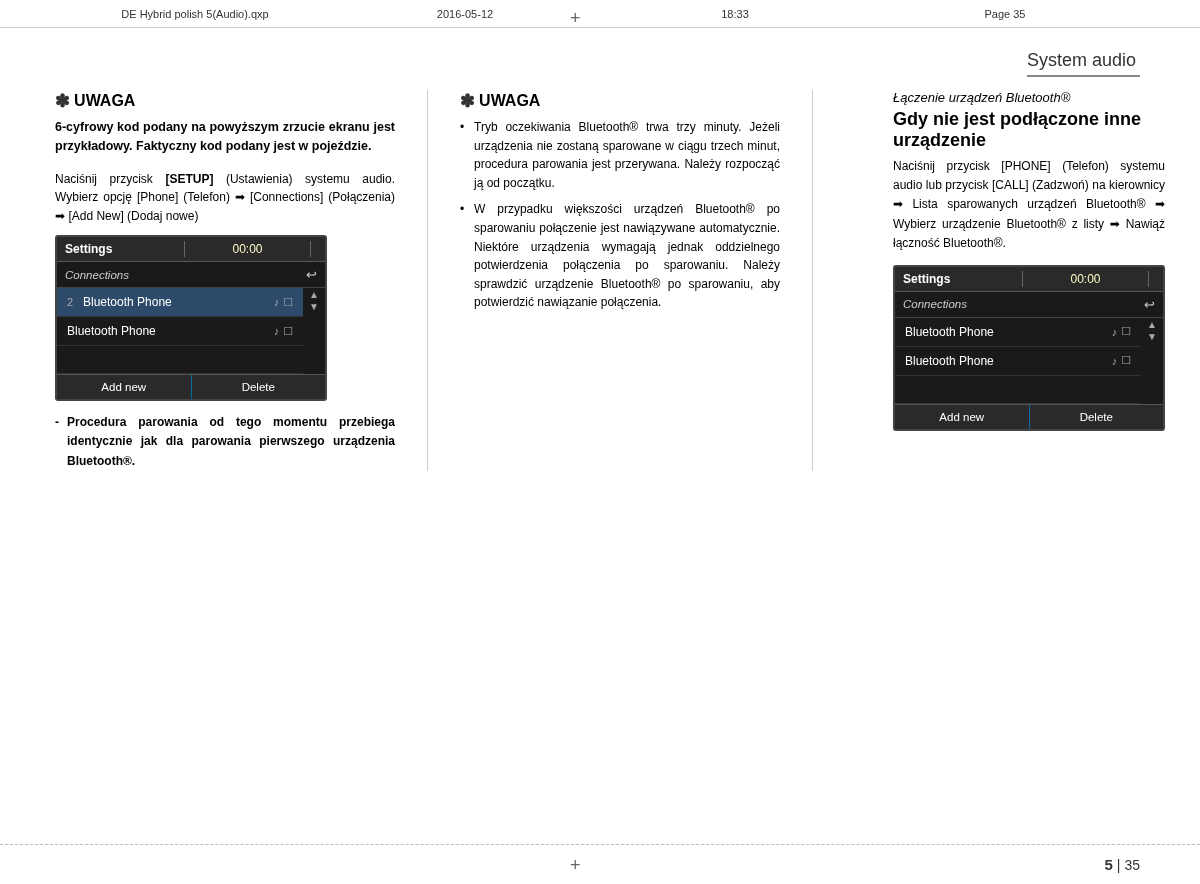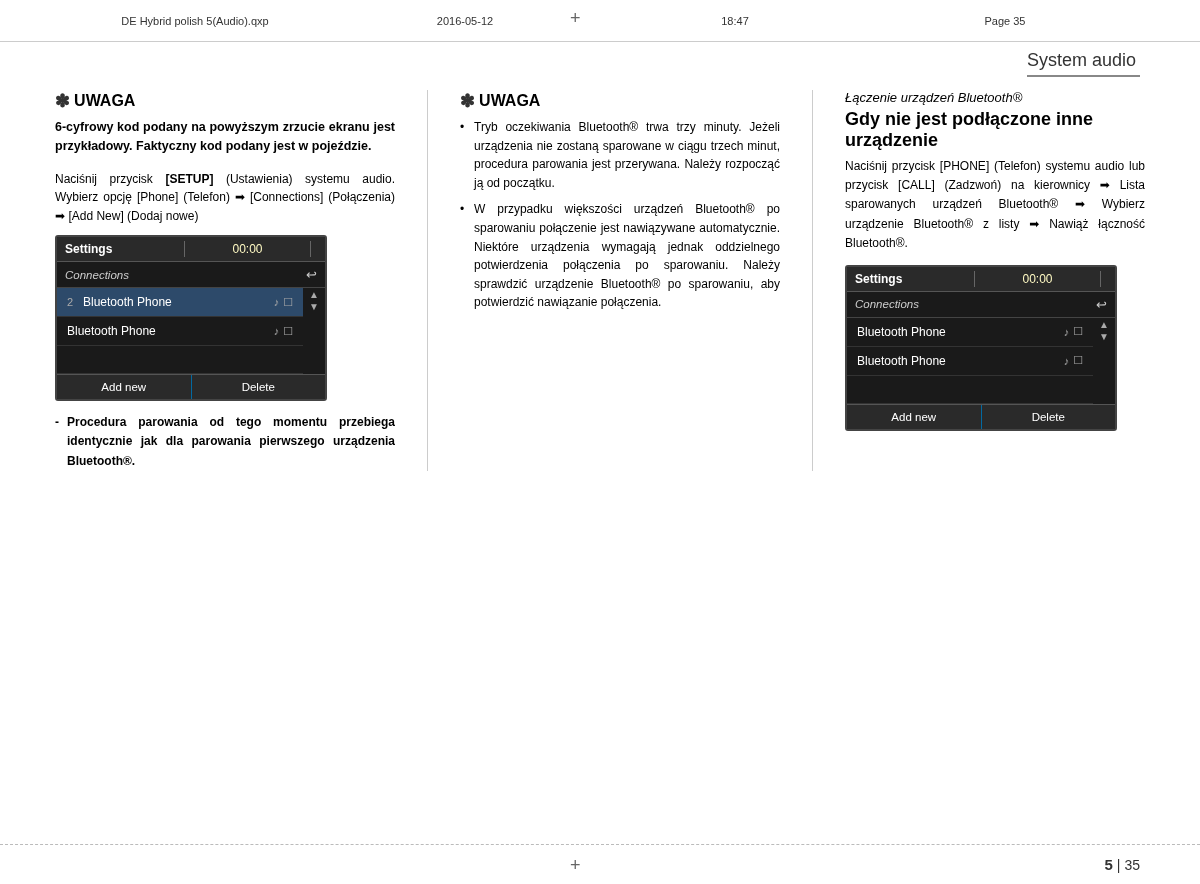--- a/index.html
+++ b/index.html
@@ -12,21 +12,21 @@
       position: relative;
       overflow: hidden;
     }
 
     
     .header-bar {
       position: absolute;
       top: 0;
       left: 0;
       right: 0;
-      height: 42px;
+      height: 28px;
       display: flex;
       align-items: center;
       padding: 0 60px;
       font-size: 11px;
       color: #333;
       border-bottom: 1px solid #ccc;
     }
     .header-bar span {
       flex: 1;
       text-align: center;
@@ -79,20 +79,21 @@
     .col-left {
       width: 340px;
       flex-shrink: 0;
     }
     .col-middle {
       width: 320px;
       flex-shrink: 0;
     }
     .col-right {
       flex: 1;
+      margin-left: 48px;
     }
 
     
     .uwaga-box {
       margin-bottom: 14px;
     }
     .uwaga-title {
       font-size: 16px;
       font-weight: bold;
       margin-bottom: 6px;
@@ -325,21 +326,21 @@
       margin: 0 2px;
       flex-shrink: 0;
     }
   </style>
 </head>
 <body>
 
 <div class="header-bar">
   <span>DE Hybrid polish 5(Audio).qxp</span>
   <span>2016-05-12</span>
-  <span>18:47</span>
+  <span>18:33</span>
   <span>Page 35</span>
 </div>
 
 <div class="crosshair crosshair-top"></div>
 
 <div class="section-title">System audio</div>
 
 <div class="main-content">
   <div class="columns">
 

